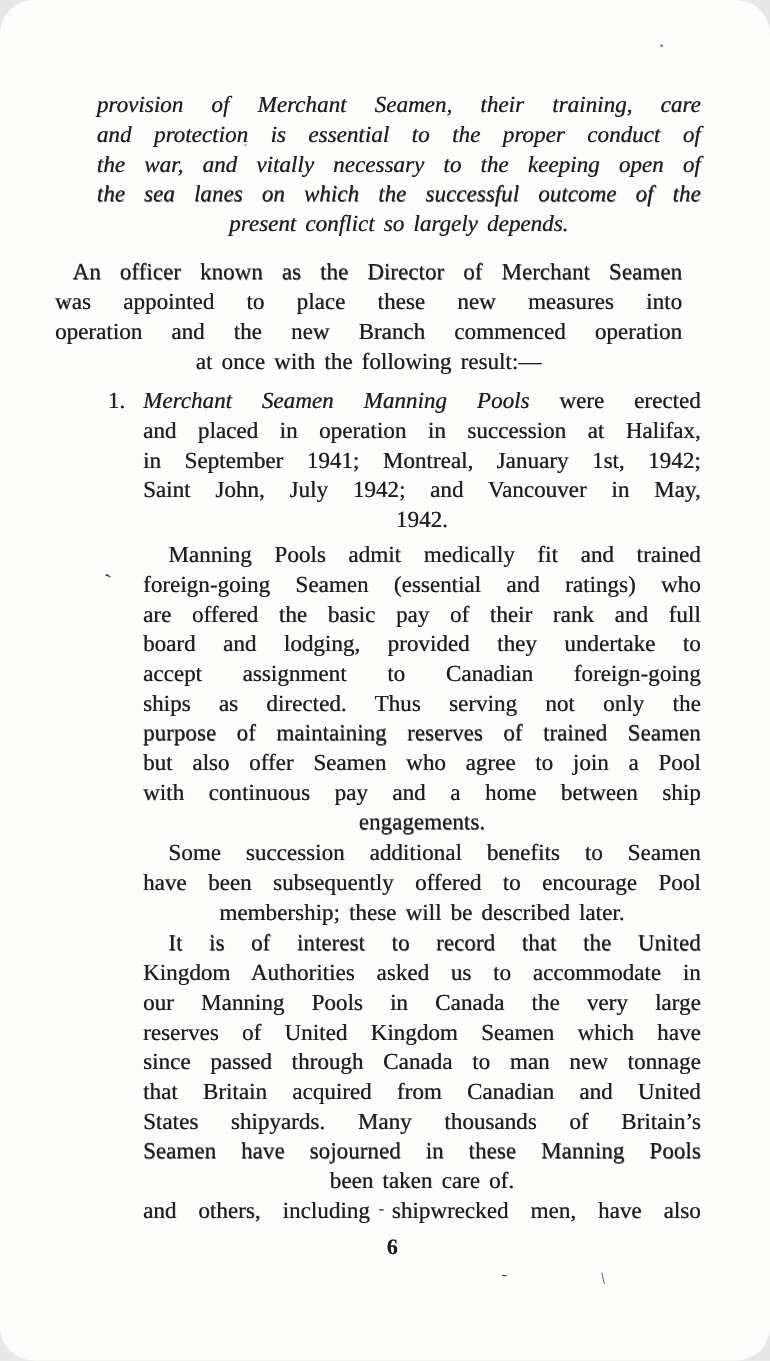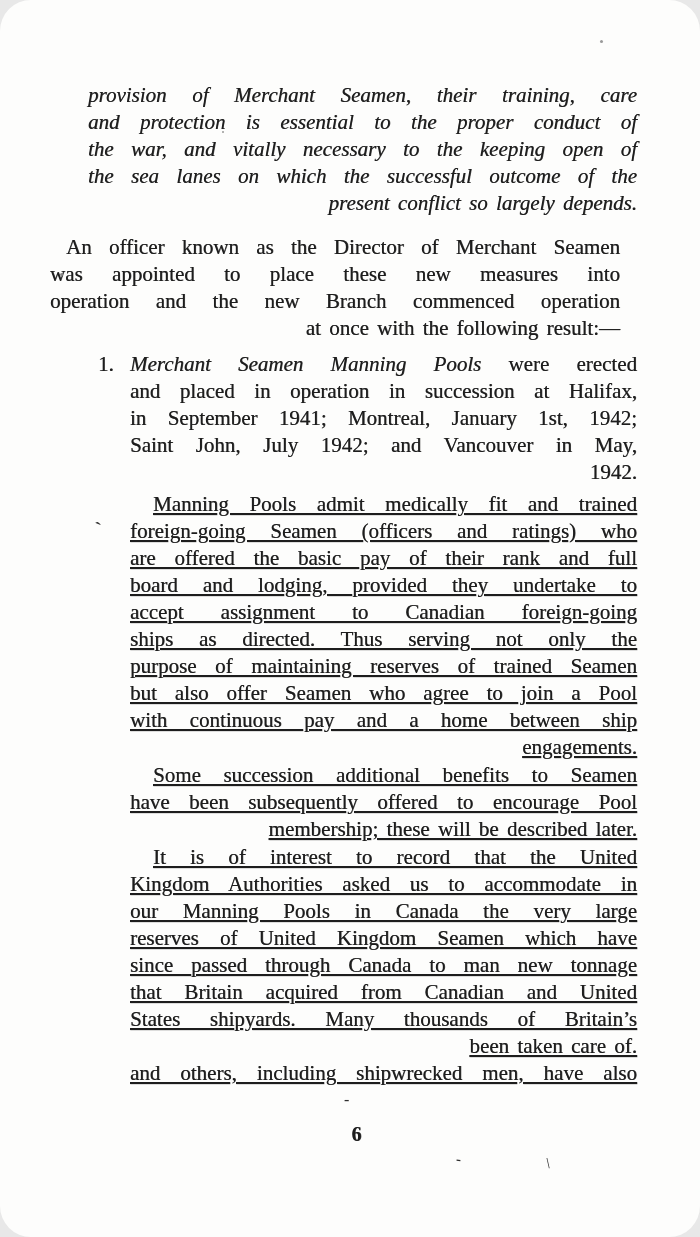--- a/index.html
+++ b/index.html
@@ -12,28 +12,28 @@
     font-family:"Liberation Serif","DejaVu Serif",serif;
     color:#1d1d1d;
     font-size:21px;
     line-height:27px;
     word-spacing:3px;
     text-shadow:0.4px 0.2px 0 rgba(25,25,25,0.72);
     border-radius:31px;
   }
   .block { position:absolute; }
   .line { text-align:justify; text-align-last:justify; white-space:nowrap; }
-  .line.last { text-align:right; text-align-last:auto; }
+  .line.last { text-align:center; text-align-last:auto; }
   .kind-quote { left:88px; top:82px; width:549px; font-style:italic; }
   .kind-para  { left:50px; top:234px; width:570px; }
   .kind-para .line.first { text-indent:16px; }
   .kind-list  { left:130px; top:351px; width:507px; }
   .kind-list .marker { position:absolute; left:-32px; top:0; font-style:normal; }
   .kind-list .line.first .it { }
-  .kind-sub  { width:507px; left:130px;text-decoration:underline; }
+  .kind-sub  { width:507px; left:130px; }
   .kind-sub .line.first { text-indent:23px; }
   #blk-3 { top:491px; }
   #blk-4 { top:762px; }
   #blk-5 { top:844px; }
   .page-number {
     position:absolute; left:7px; top:1121px; width:700px;
     text-align:center; font-size:20px; font-weight:bold;
     letter-spacing:1px;
   }
   .it { font-style:italic; }
@@ -71,21 +71,21 @@
       <span class="marker">1.</span>
       <div class="line first"><span class="it">Merchant Seamen Manning Pools</span><span> were erected</span></div>
       <div class="line"><span>and placed in operation in succession at Halifax,</span></div>
       <div class="line"><span>in September 1941; Montreal, January 1st, 1942;</span></div>
       <div class="line"><span>Saint John, July 1942; and Vancouver in May,</span></div>
       <div class="line last"><span>1942.</span></div>
     </div>
 
   <div id="blk-3" class="block kind-sub">
       <div class="line first"><span>Manning Pools admit medically fit and trained</span></div>
-      <div class="line"><span>foreign-going Seamen (officers and ratings) who</span></div>
+      <div class="line"><span>foreign-going Seamen (essential and ratings) who</span></div>
       <div class="line"><span>are offered the basic pay of their rank and full</span></div>
       <div class="line"><span>board and lodging, provided they undertake to</span></div>
       <div class="line"><span>accept assignment to Canadian foreign-going</span></div>
       <div class="line"><span>ships as directed.  Thus serving not only the</span></div>
       <div class="line"><span>purpose of maintaining reserves of trained Seamen</span></div>
       <div class="line"><span>but also offer Seamen who agree to join a Pool</span></div>
       <div class="line"><span>with continuous pay and a home between ship</span></div>
       <div class="line last"><span>engagements.</span></div>
     </div>
 
@@ -96,20 +96,21 @@
     </div>
 
   <div id="blk-5" class="block kind-sub">
       <div class="line first"><span>It is of interest to record that the United</span></div>
       <div class="line"><span>Kingdom Authorities asked us to accommodate in</span></div>
       <div class="line"><span>our Manning Pools in Canada the very large</span></div>
       <div class="line"><span>reserves of United Kingdom Seamen which have</span></div>
       <div class="line"><span>since passed through Canada to man new tonnage</span></div>
       <div class="line"><span>that Britain acquired from Canadian and United</span></div>
       <div class="line"><span>States shipyards.  Many thousands of Britain’s</span></div>
+      <div class="line"><span>Seamen have sojourned in these Manning Pools</span></div>
       <div class="line last"><span>been taken care of.</span></div>
       <div class="line"><span>and others, including shipwrecked men, have also</span></div>
     </div>
 
   <div class="page-number">6</div>
 
   <span class="artifact a-comma">`</span>
   <span class="artifact a-dot1"></span>
   <span class="artifact a-dot2"></span>
   <span class="artifact a-dot3"></span>

